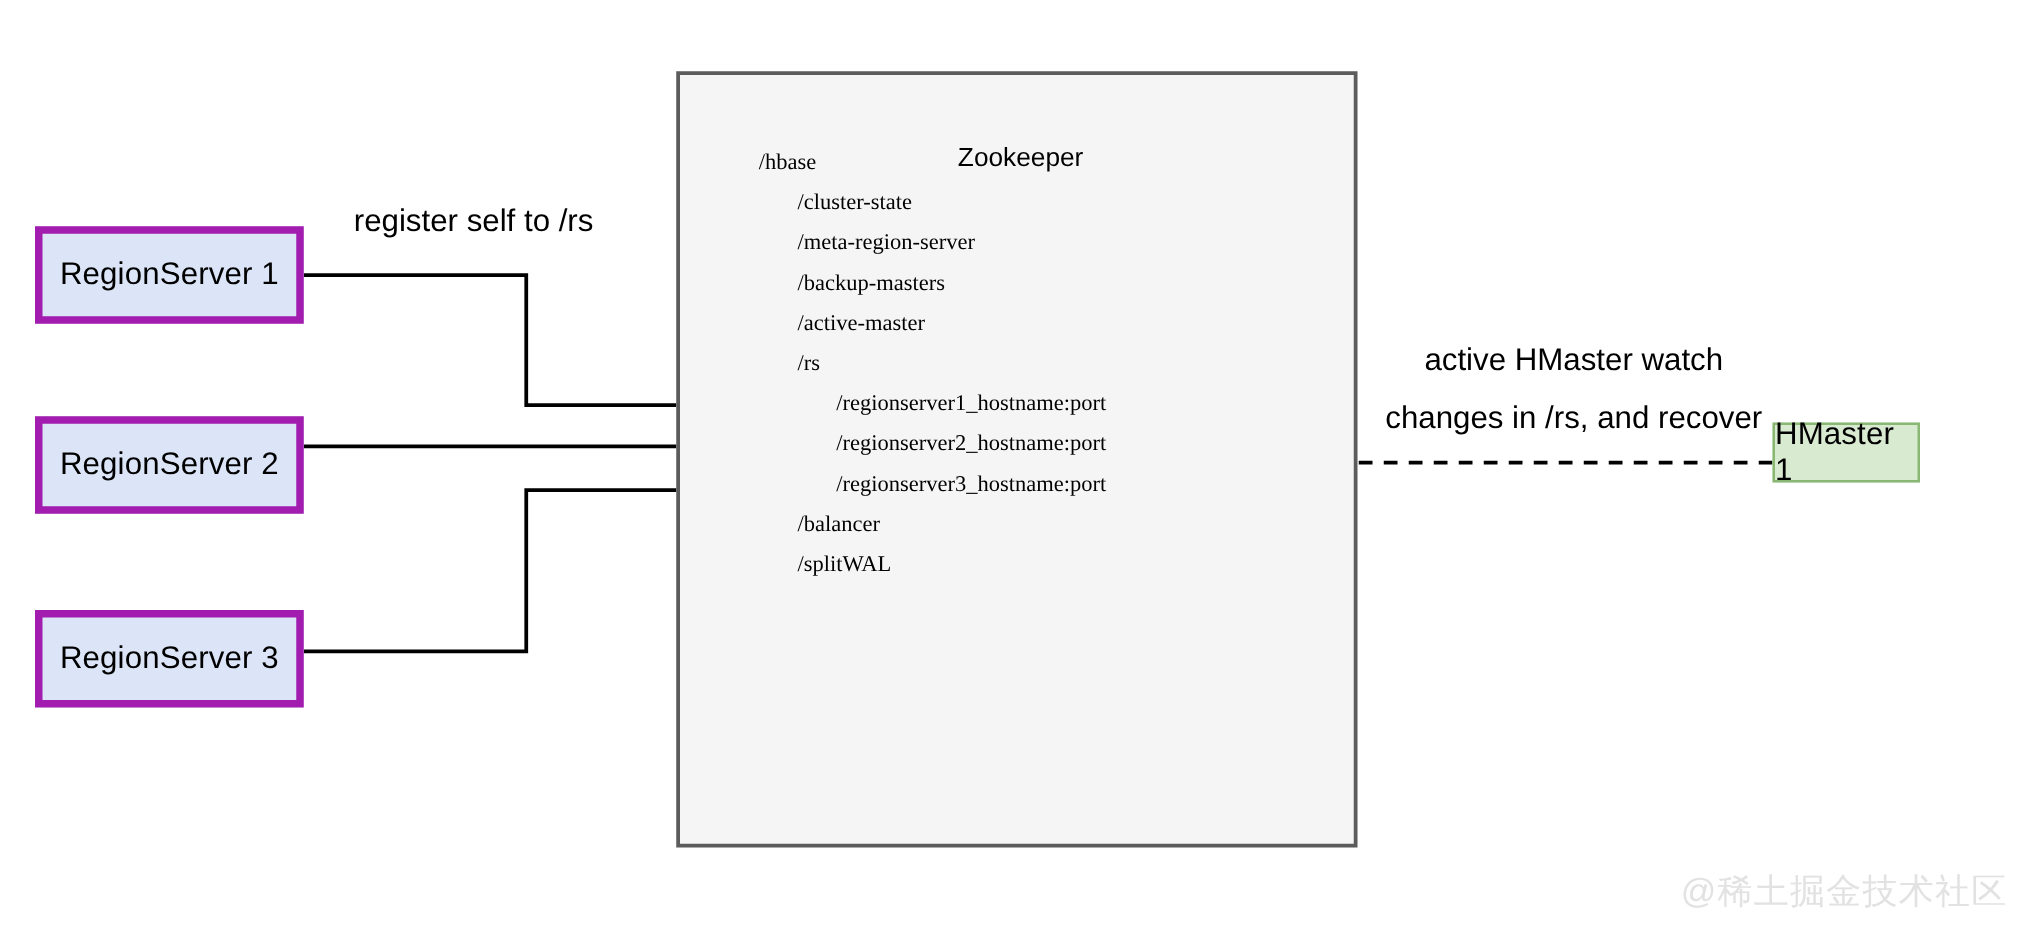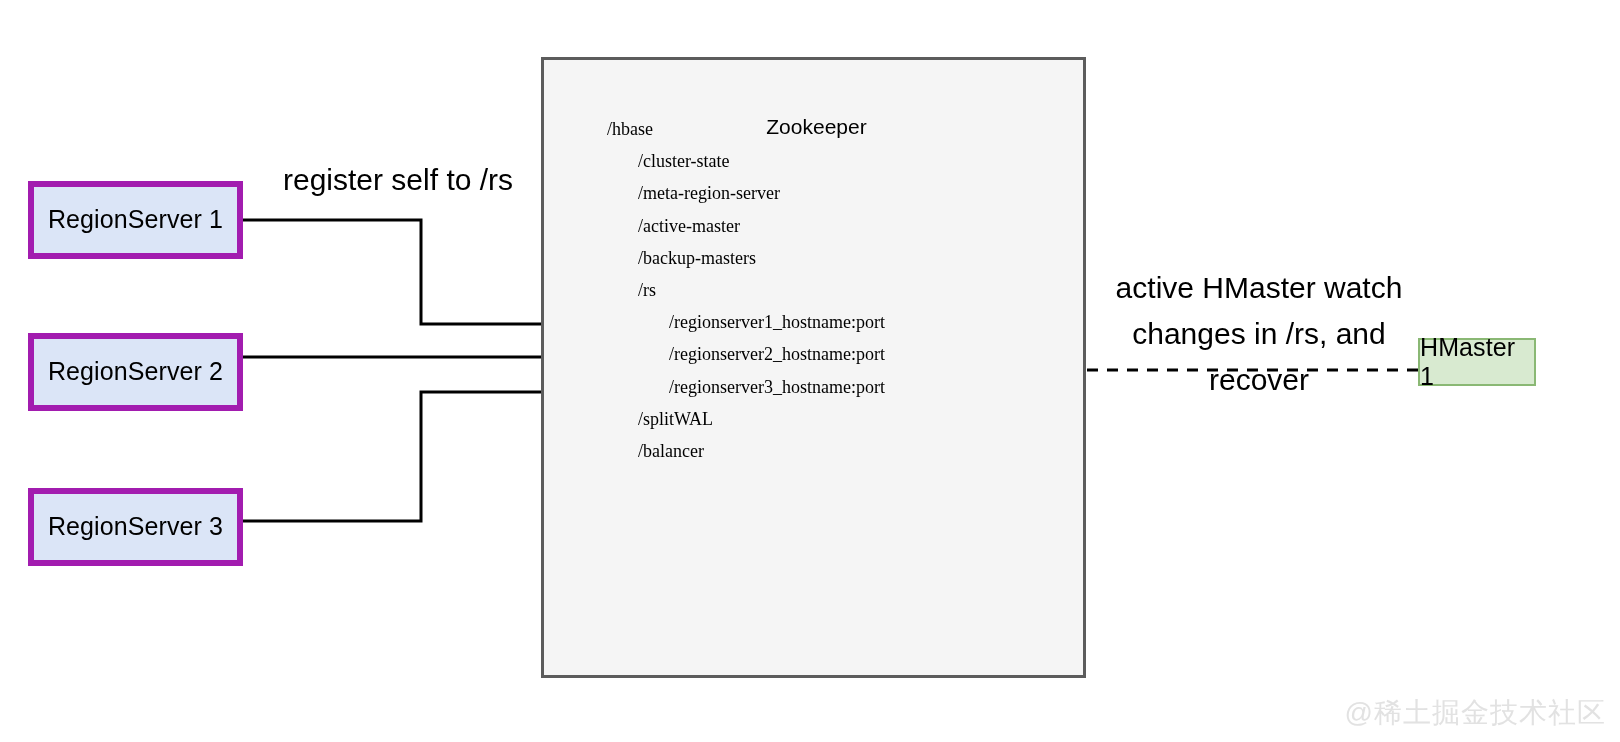--- a/index.html
+++ b/index.html
@@ -76,21 +76,21 @@
     white-space: nowrap;
     font-family: Liberation Serif, serif;
   }
   .tree .lvl0 { margin-left: 0px; }
   .tree .lvl1 { margin-left: 31px; }
   .tree .lvl2 { margin-left: 62px; }
 
   
   .label {
     position: absolute;
-    font-size: 30px;
+    font-size: 25px;
     color: #000;
     white-space: nowrap;
   }
   .label-register { left: 283px; top: 163px; }
 
   .label-watch {
     left: 1100px;
     top: 265px;
     width: 318px;
     text-align: center;
@@ -142,28 +142,28 @@
   </svg>
 
   <div class="zk-box">
     <div class="zk-title">Zookeeper</div>
   </div>
 
   <div class="tree" id="znode-tree">
       <div class="lvl0">/hbase</div>
       <div class="lvl1">/cluster-state</div>
       <div class="lvl1">/meta-region-server</div>
+      <div class="lvl1">/backup-masters</div>
       <div class="lvl1">/active-master</div>
-      <div class="lvl1">/backup-masters</div>
       <div class="lvl1">/rs</div>
       <div class="lvl2">/regionserver1_hostname:port</div>
       <div class="lvl2">/regionserver2_hostname:port</div>
       <div class="lvl2">/regionserver3_hostname:port</div>
+      <div class="lvl1">/balancer</div>
       <div class="lvl1">/splitWAL</div>
-      <div class="lvl1">/balancer</div>
     </div>
 
   <div class="node-box rs-box" style="left:28px; top:181px;">
     <span>RegionServer 1</span>
   </div>
 
   <div class="node-box rs-box" style="left:28px; top:333px;">
     <span>RegionServer 2</span>
   </div>
 

